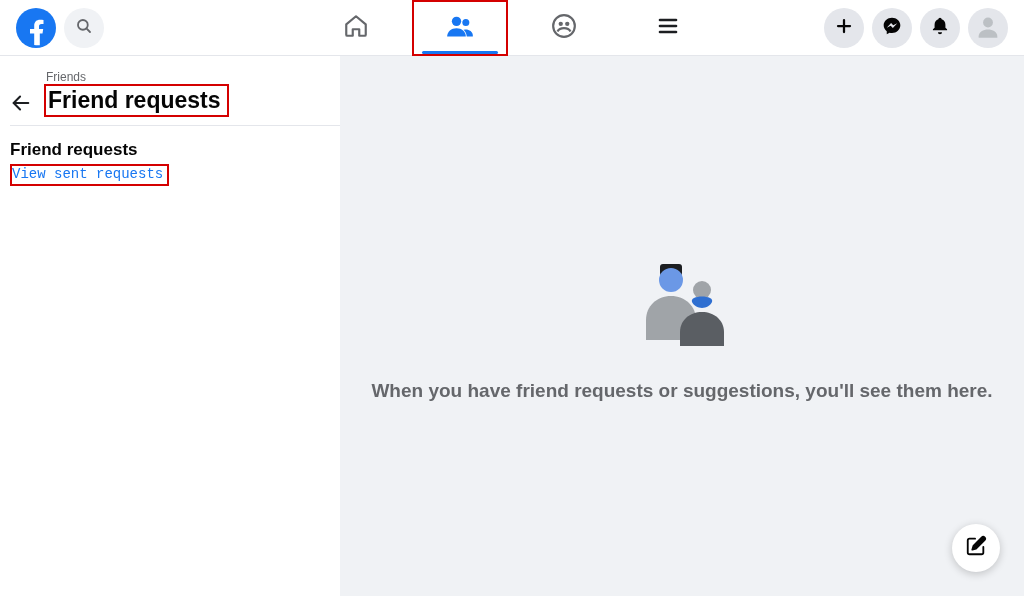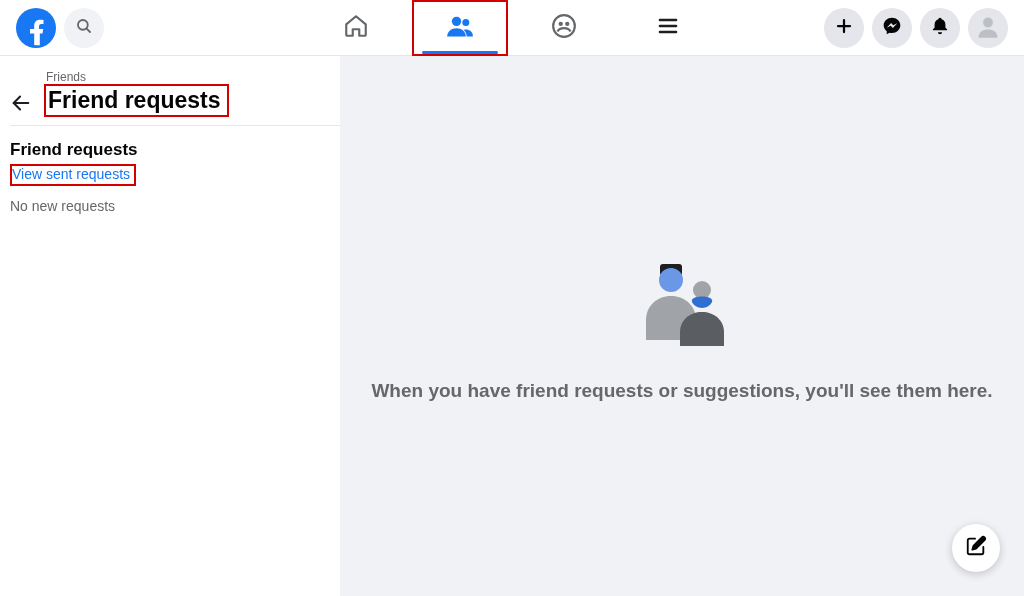--- a/index.html
+++ b/index.html
@@ -63,21 +63,21 @@
   .breadcrumb { font-size:12px; color:#65676b; cursor:pointer; padding-left:2px; }
   .sb-title {
     font-size:23px; font-weight:700; color:#050505; padding:1px 6px 1px 2px;
     display:inline-block;
   }
   .sb-title.redbox { border:2px solid #d40000; }
 
   .sb-divider { height:1px; background:#e4e6eb; margin:8px 0 14px 0; }
 
   .sb-subtitle { font-size:17px; font-weight:700; color:#050505; padding-left:0px; }
-  .sb-link { font-size:14px; color:#1877f2; cursor:pointer; display:inline-block; margin-top:4px; padding:0 4px 2px 0; }
+  .sb-link { font-size:14px; color:#1877f2; cursor:pointer; display:inline-block; margin-top:4px; padding:0 4px 2px 0;font-family:Liberation Mono, monospace; }
   .sb-link.redbox { border:2px solid #d40000; }
   .sb-empty { font-size:14px; color:#65676b; margin-top:12px; }
 
   
   .main {
     position:absolute; top:56px; left:340px; right:0; bottom:0;
     background:#f0f2f5; display:flex; align-items:center; justify-content:center;
     flex-direction:column;
     text-align:right;
   }
@@ -199,21 +199,20 @@
     <div class="sb-head-txt">
       <span class="breadcrumb">Friends</span>
       <span><span class="sb-title redbox">Friend requests</span></span>
     </div>
   </div>
 
   <div class="sb-divider"></div>
 
   <div class="sb-subtitle">Friend requests</div>
   <div><span class="sb-link redbox">View sent requests</span></div>
-  <div class="sb-empty">No new requests</div>
 </div>
 
 <div class="main">
   <div>
     <svg class="empty-svg" viewBox="0 0 120 100">
 
       <rect x="38" y="14" width="22" height="12" rx="3" fill="#1c1e21"></rect>
       <circle cx="49" cy="30" r="12" fill="#6b98e6"></circle>
       <path d="M24 90V70c0-14 11-24 25-24s25 10 25 24v20z" fill="#a0a4a8"></path>
 

